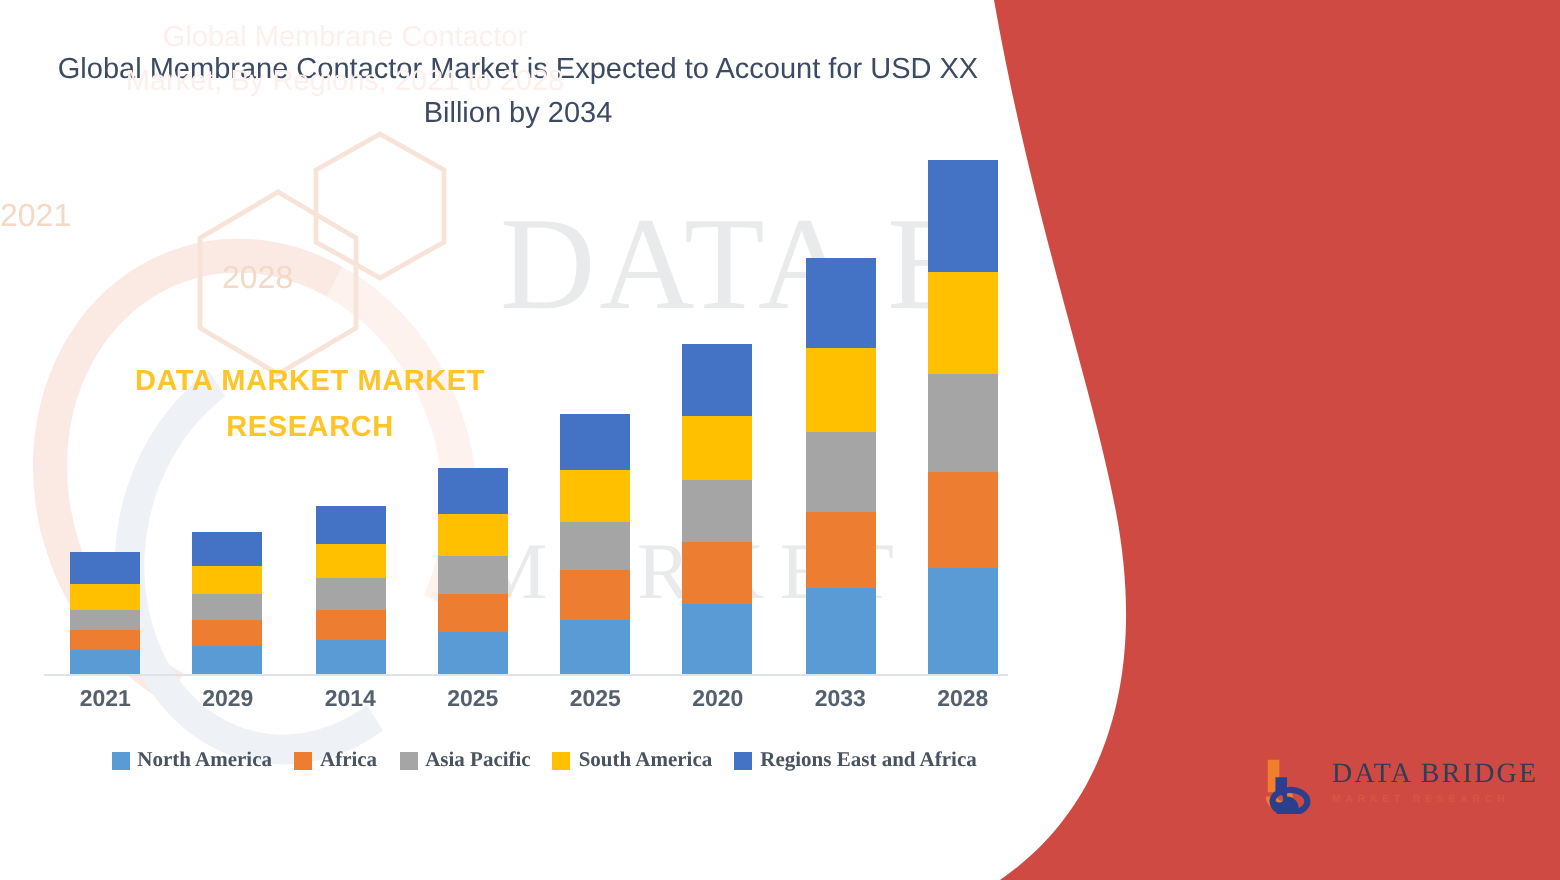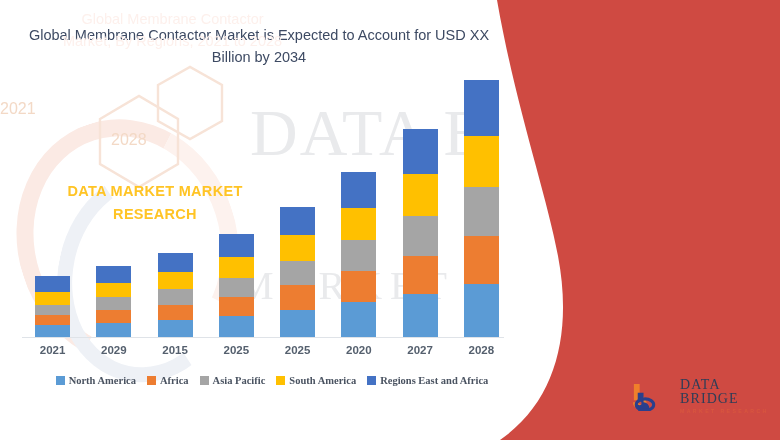--- a/index.html
+++ b/index.html
@@ -100,21 +100,21 @@
     color:#ffc425;font-size:14.5px;font-weight:700;line-height:23px;
     letter-spacing:.3px;z-index:6;
   }
 
   
   .footer-logo{
     position:absolute;left:630px;top:378px;z-index:8;
     display:flex;align-items:center;gap:7px;
   }
   .logo-mark{position:relative;width:29px;height:29px;flex:0 0 29px;}
-  .logo-text{display:flex;flex-direction:column;line-height:1;margin-left:14px;}
+  .logo-text{display:flex;flex-direction:column;line-height:1;}
   .logo-title{
     font-family:"Liberation Serif", serif;
     font-size:14px;color:#2f3d57;letter-spacing:1.1px;
   }
   .logo-sub{
     font-size:5.2px;color:#d8563f;letter-spacing:2.4px;margin-top:3px;
     font-weight:700;
   }
 </style>
 </head>
@@ -203,25 +203,25 @@
           <div class="seg" style="background: rgb(237, 125, 49); height: 47.7839px;"></div>
           <div class="seg" style="background: rgb(91, 155, 213); height: 52.9497px;"></div>
         </div>
       </div>
     </div>
   <div class="axis-line"></div>
 
   <div class="xlabels" id="xlabels">
       <div>2021</div>
       <div>2029</div>
-      <div>2015</div>
+      <div>2014</div>
       <div>2025</div>
       <div>2025</div>
       <div>2020</div>
-      <div>2027</div>
+      <div>2033</div>
       <div>2028</div>
     </div>
 
   <div class="legend" id="legend">
       <div class="legend-item">
         <span class="legend-swatch" style="background: rgb(91, 155, 213);"></span>
         <span class="legend-label">North America</span>
       </div>
       <div class="legend-item">
         <span class="legend-swatch" style="background: rgb(237, 125, 49);"></span>

